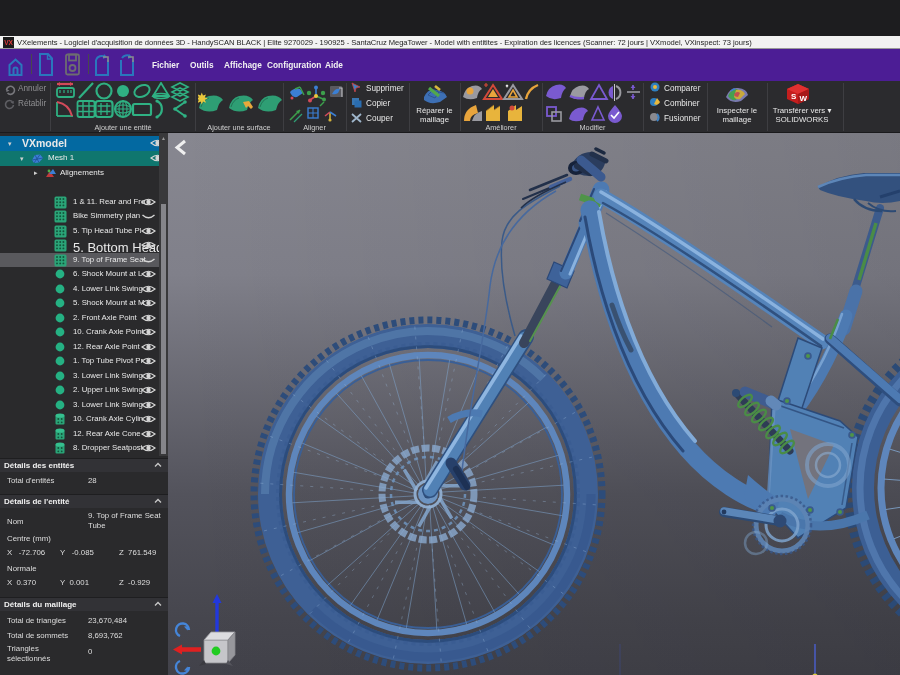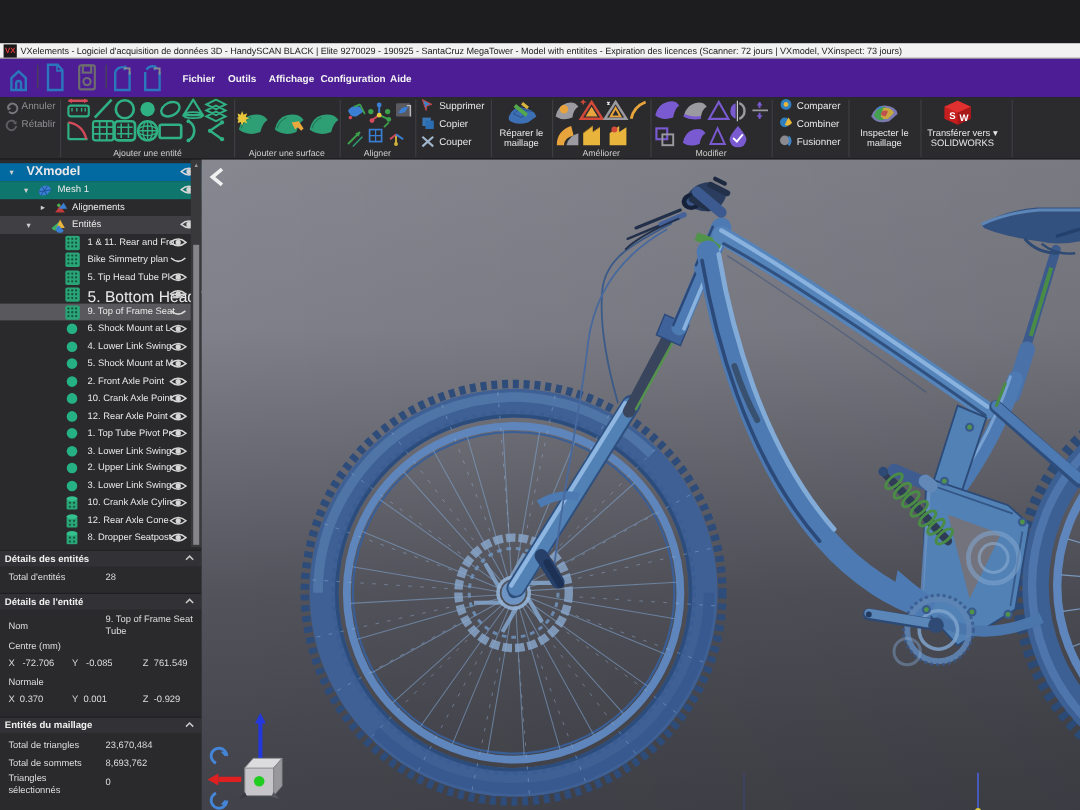--- a/index.html
+++ b/index.html
@@ -303,33 +303,20 @@
       </div>
 <div class="trow" style="top:33px;height:14px;width:168px">
         <span class="chev" style="left:34px;top:3px">▸</span>
         <svg style="position:absolute;left:44px;top:1px" width="13" height="12" viewBox="0 0 13 12">
           <path d="M2,10 L6,4 L10,10 Z" fill="#c03a3a"></path>
           <path d="M5,7 L9,2 L12,7 Z" fill="#3b7fd4"></path>
           <circle cx="5" cy="4" r="1.4" fill="#4ab04a"></circle>
         </svg>
         <span class="lbl" style="left:60px">Alignements</span>
       </div>
-<div class="trow" style="top:47px;height:15px;background:#3f3f44;width:168px">
-        <span class="chev" style="left:22px;top:4px">▾</span>
-        <svg style="position:absolute;left:42px;top:2px" width="14" height="12" viewBox="0 0 14 12">
-          <path d="M1,8 a4,4 0 1 0 6,-5 z" fill="#3dae62"></path>
-          <path d="M8,1 L12,8 L5,8 Z" fill="#e8b43c"></path>
-          <path d="M7,6 a3.2,3.2 0 1 0 4,4 z" fill="#3b7fd4"></path>
-        </svg>
-        <span class="lbl" style="left:60px">Entités</span>
-        <svg class="eye" width="15" height="12" viewBox="0 0 15 12">
-          <path d="M1,6 Q7.5,0.5 14,6 Q7.5,11.5 1,6 Z" stroke="#d6d6d6" stroke-width="1.2" fill="none"></path>
-          <circle cx="7.5" cy="6" r="2.2" fill="#d6d6d6"></circle>
-        </svg>
-      </div>
 <div class="trow" style="top:61.5px;height:14.5px;width:159px">
         <svg style="position:absolute;left:54px;top:1px" width="13" height="13" viewBox="0 0 13 13">
           <rect x="0.5" y="0.5" width="12" height="12" rx="1.5" fill="#2aa578"></rect>
           <circle cx="3.0" cy="3.0" r="0.95" fill="#14543c"></circle>
           <circle cx="3.0" cy="6.2" r="0.95" fill="#14543c"></circle>
           <circle cx="3.0" cy="9.4" r="0.95" fill="#14543c"></circle>
           <circle cx="6.2" cy="3.0" r="0.95" fill="#14543c"></circle>
           <circle cx="6.2" cy="6.2" r="0.95" fill="#14543c"></circle>
           <circle cx="6.2" cy="9.4" r="0.95" fill="#14543c"></circle>
           <circle cx="9.4" cy="3.0" r="0.95" fill="#14543c"></circle>
@@ -583,21 +570,21 @@
 <div class="drow" style="left:88px;top:378px">9. Top of Frame Seat<br>Tube</div>
 <div class="drow" style="left:7px;top:401px">Centre (mm)</div>
 <div class="drow" style="left:7px;top:415px">X&nbsp;&nbsp;&nbsp;-72.706</div>
 <div class="drow" style="left:60px;top:415px">Y&nbsp;&nbsp;&nbsp;-0.085</div>
 <div class="drow" style="left:119px;top:415px">Z&nbsp;&nbsp;761.549</div>
 <div class="drow" style="left:7px;top:431px">Normale</div>
 <div class="drow" style="left:7px;top:445px">X&nbsp;&nbsp;0.370</div>
 <div class="drow" style="left:60px;top:445px">Y&nbsp;&nbsp;0.001</div>
 <div class="drow" style="left:119px;top:445px">Z&nbsp;&nbsp;-0.929</div>
 <div class="shead" style="top:464px">
-        <span>Entités du maillage</span>
+        <span>Détails du maillage</span>
         <svg class="car" width="8" height="6" viewBox="0 0 8 6">
           <path d="M1,4.5 L4,1.5 L7,4.5" stroke="#c8c8c8" stroke-width="1.3" fill="none"></path>
         </svg>
       </div>
 <div class="drow" style="left:7px;top:483px">Total de triangles</div>
 <div class="drow" style="left:88px;top:483px">23,670,484</div>
 <div class="drow" style="left:7px;top:498px">Total de sommets</div>
 <div class="drow" style="left:88px;top:498px">8,693,762</div>
 <div class="drow" style="left:7px;top:511px">Triangles<br>sélectionnés</div>
 <div class="drow" style="left:88px;top:514px">0</div>

